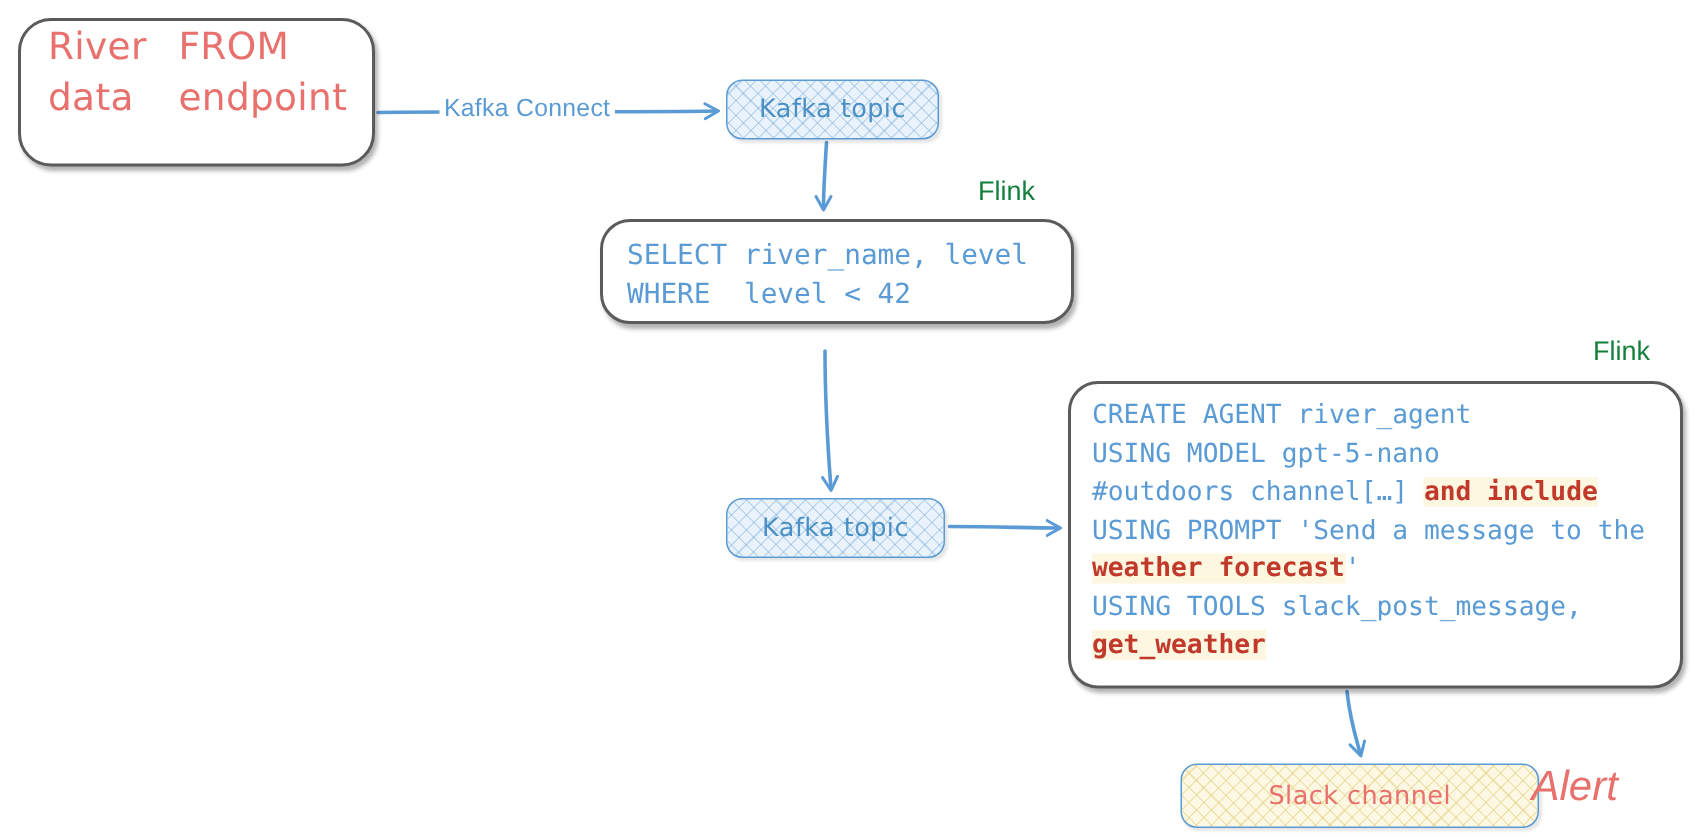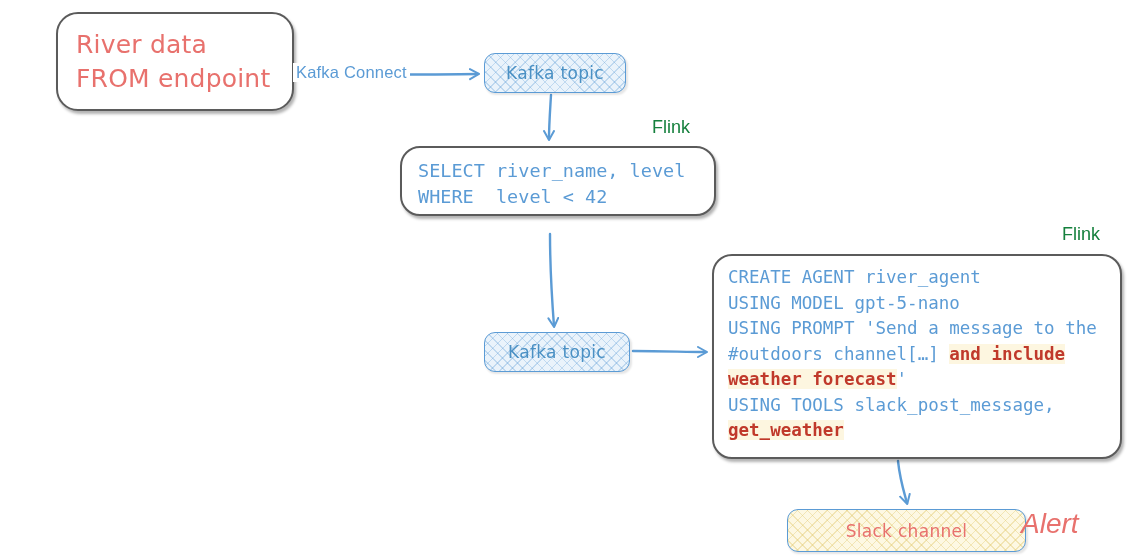--- a/index.html
+++ b/index.html
@@ -34,24 +34,22 @@
   .src-box {
     left: 12px;
     top: 12px;
     width: 238px;
     height: 99px;
     background: #ffffff;
     border: 2.2px solid #5b5b5b;
     border-radius: 22px;
     box-shadow: 2px 3px 3px rgba(0,0,0,0.30);
     display: flex;
-    flex-direction: column;
     justify-content: center;
     padding-left: 18px;
-    margin-left: 44px;
   }
   .src-line {
     font-family: "DejaVu Sans", sans-serif;
     font-size: 25px;
     line-height: 34px;
     color: #e8716d;
     letter-spacing: 0.2px;
   }
 
   
@@ -213,22 +211,22 @@
 
   <div class="node kafka-pill kafka-2">
     <span class="kafka-label">Kafka topic</span>
   </div>
 
   <div class="free-label flink-label flink-2">Flink</div>
 
   <div class="node code-box agent-box">
     <div class="agent-line">CREATE AGENT river_agent</div>
     <div class="agent-line">USING MODEL gpt-5-nano</div>
+    <div class="agent-line"><span>#outdoors channel[…] </span><span class="hl">and include</span></div>
     <div class="agent-line">USING PROMPT 'Send a message to the</div>
-    <div class="agent-line"><span>#outdoors channel[…] </span><span class="hl">and include</span></div>
     <div class="agent-line"><span class="hl">weather forecast</span><span>'</span></div>
     <div class="agent-line">USING TOOLS slack_post_message,</div>
     <div class="agent-line"><span class="hl">get_weather</span></div>
   </div>
 
   <div class="node slack-pill">
     <span class="slack-label">Slack channel</span>
   </div>
 
   <div class="free-label alert-label">Alert</div>

